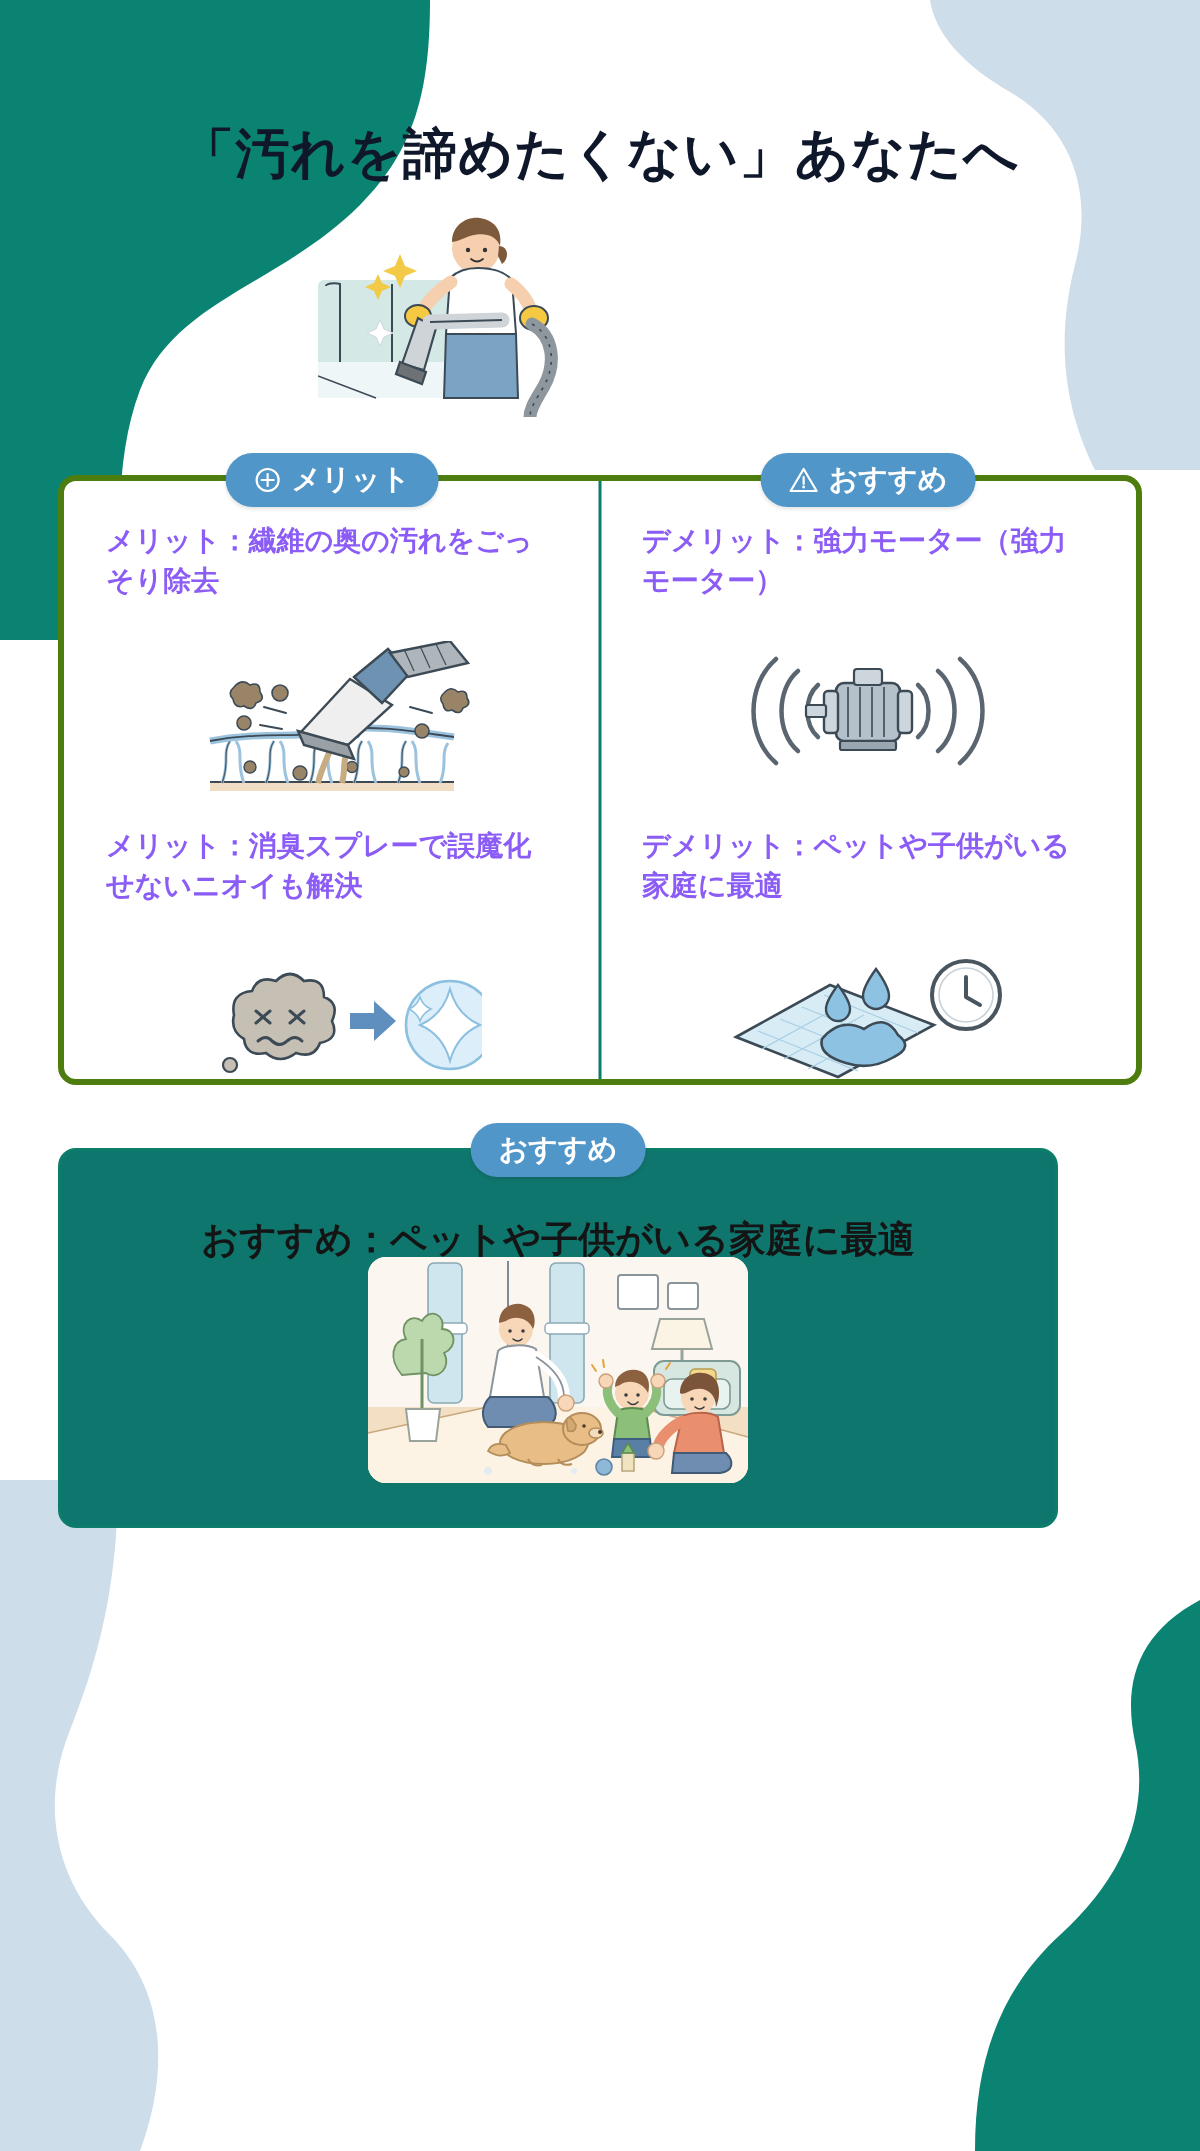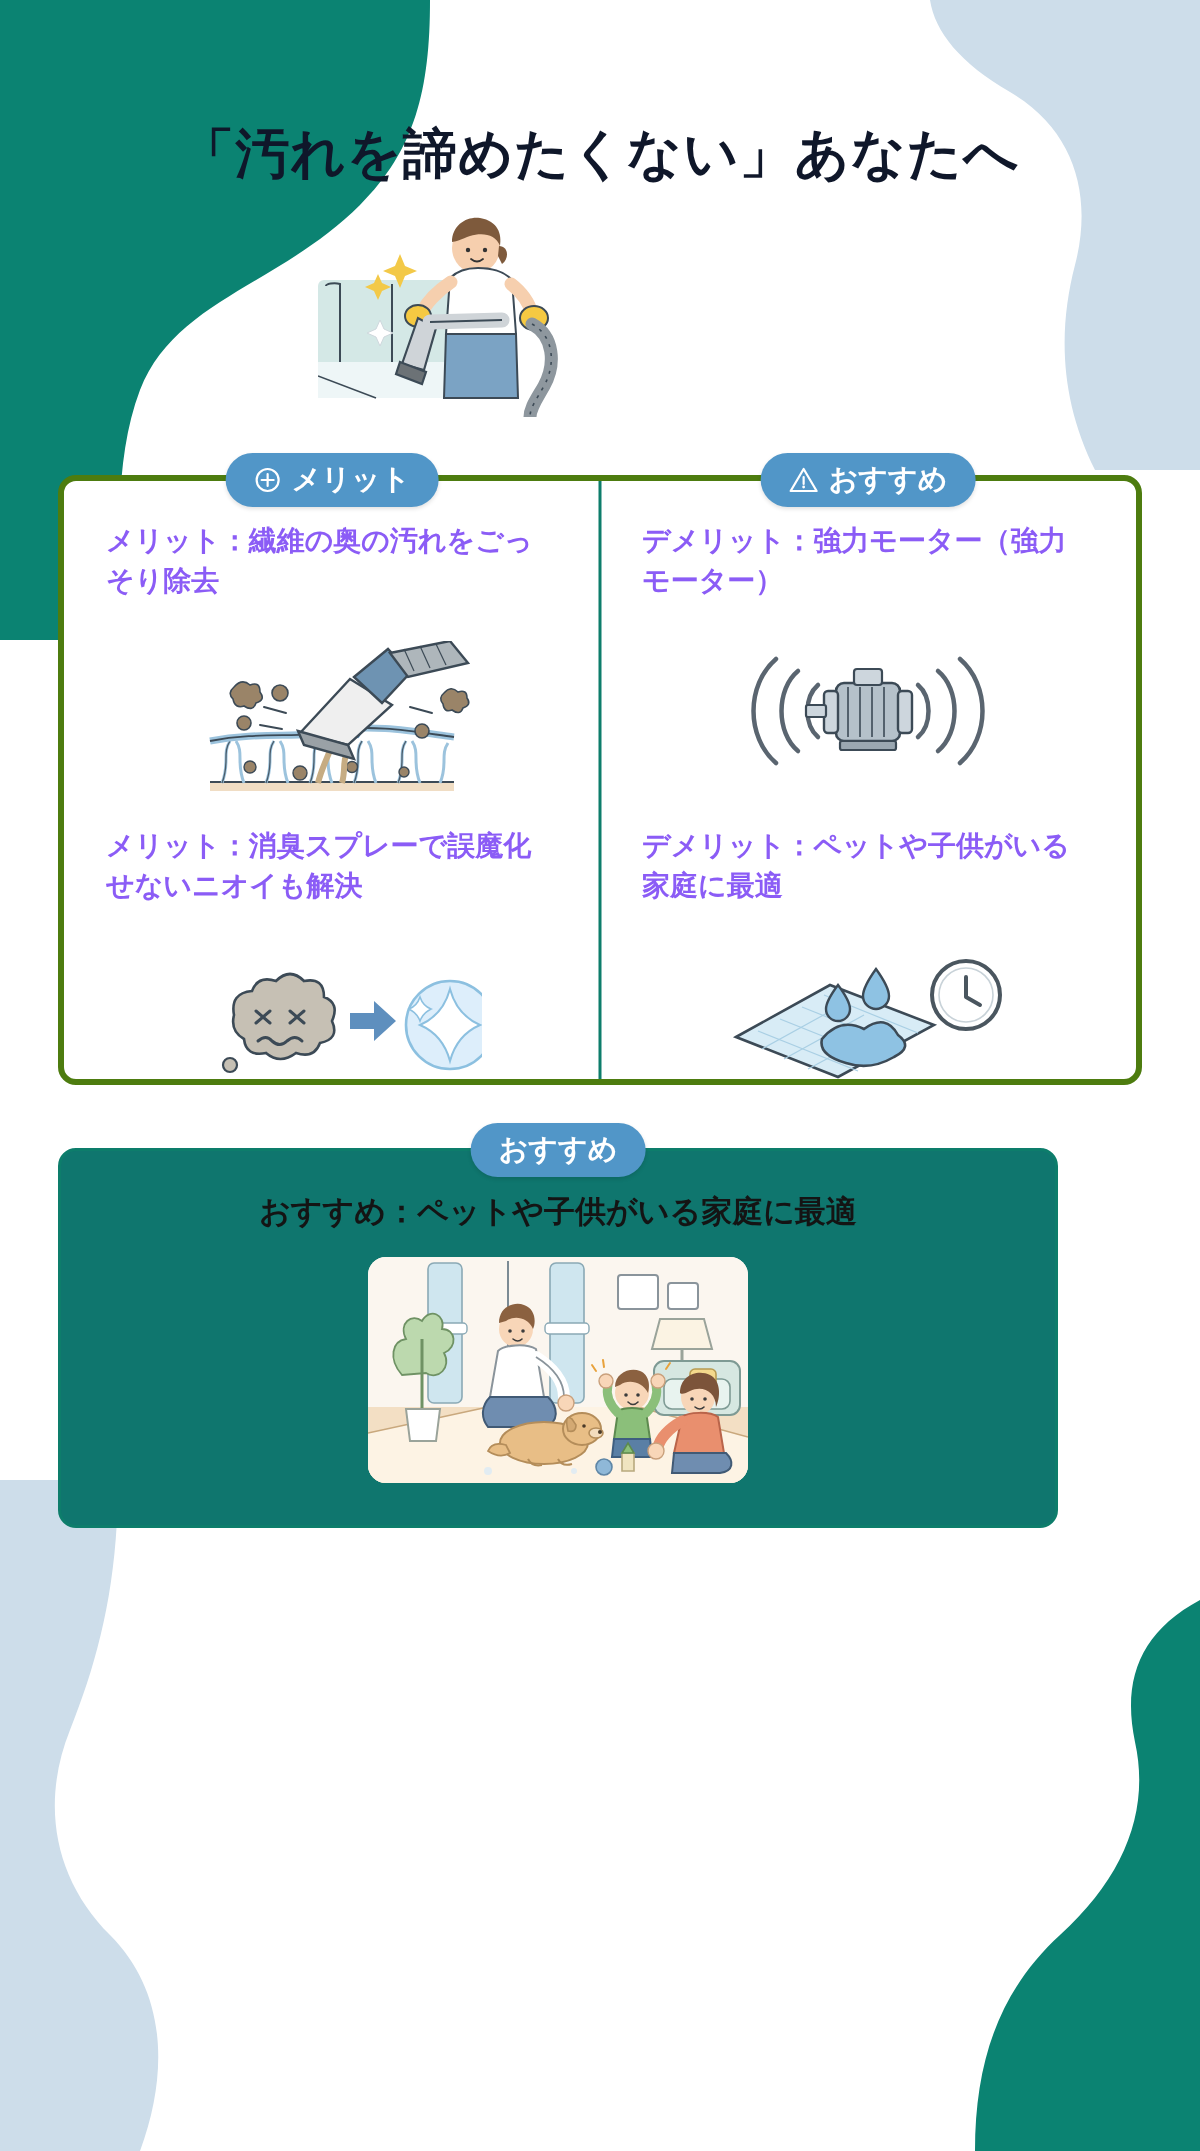--- a/index.html
+++ b/index.html
@@ -58,22 +58,22 @@
   .art{position:absolute;left:0;right:0;display:flex;justify-content:center;}
 
   
   .recommend{
     position:absolute;left:58px;top:1148px;width:1000px;height:380px;
     border:3px solid #0d7d6b;border-radius:18px;background:#0f766e;
     box-sizing:border-box;
   }
   .recommend .badge{font-size:29px;}
   .rec-text{
-    position:absolute;left:0;right:0;top:40px;text-align:center;
-    font-size:31px;font-weight:bold;color:#141414;white-space:nowrap;
+    position:absolute;left:0;right:0;top:64px;text-align:center;
+    font-size:37px;font-weight:bold;color:#141414;white-space:nowrap;
   }
   .rec-art{position:absolute;left:50%;top:106px;transform:translateX(-50%);}
 </style>
 </head>
 <body>
 
 <div class="bg">
   <svg viewBox="0 0 1200 2151" xmlns="http://www.w3.org/2000/svg">
     <rect x="0" y="0" width="1200" height="2151" fill="#ffffff"></rect>
 

